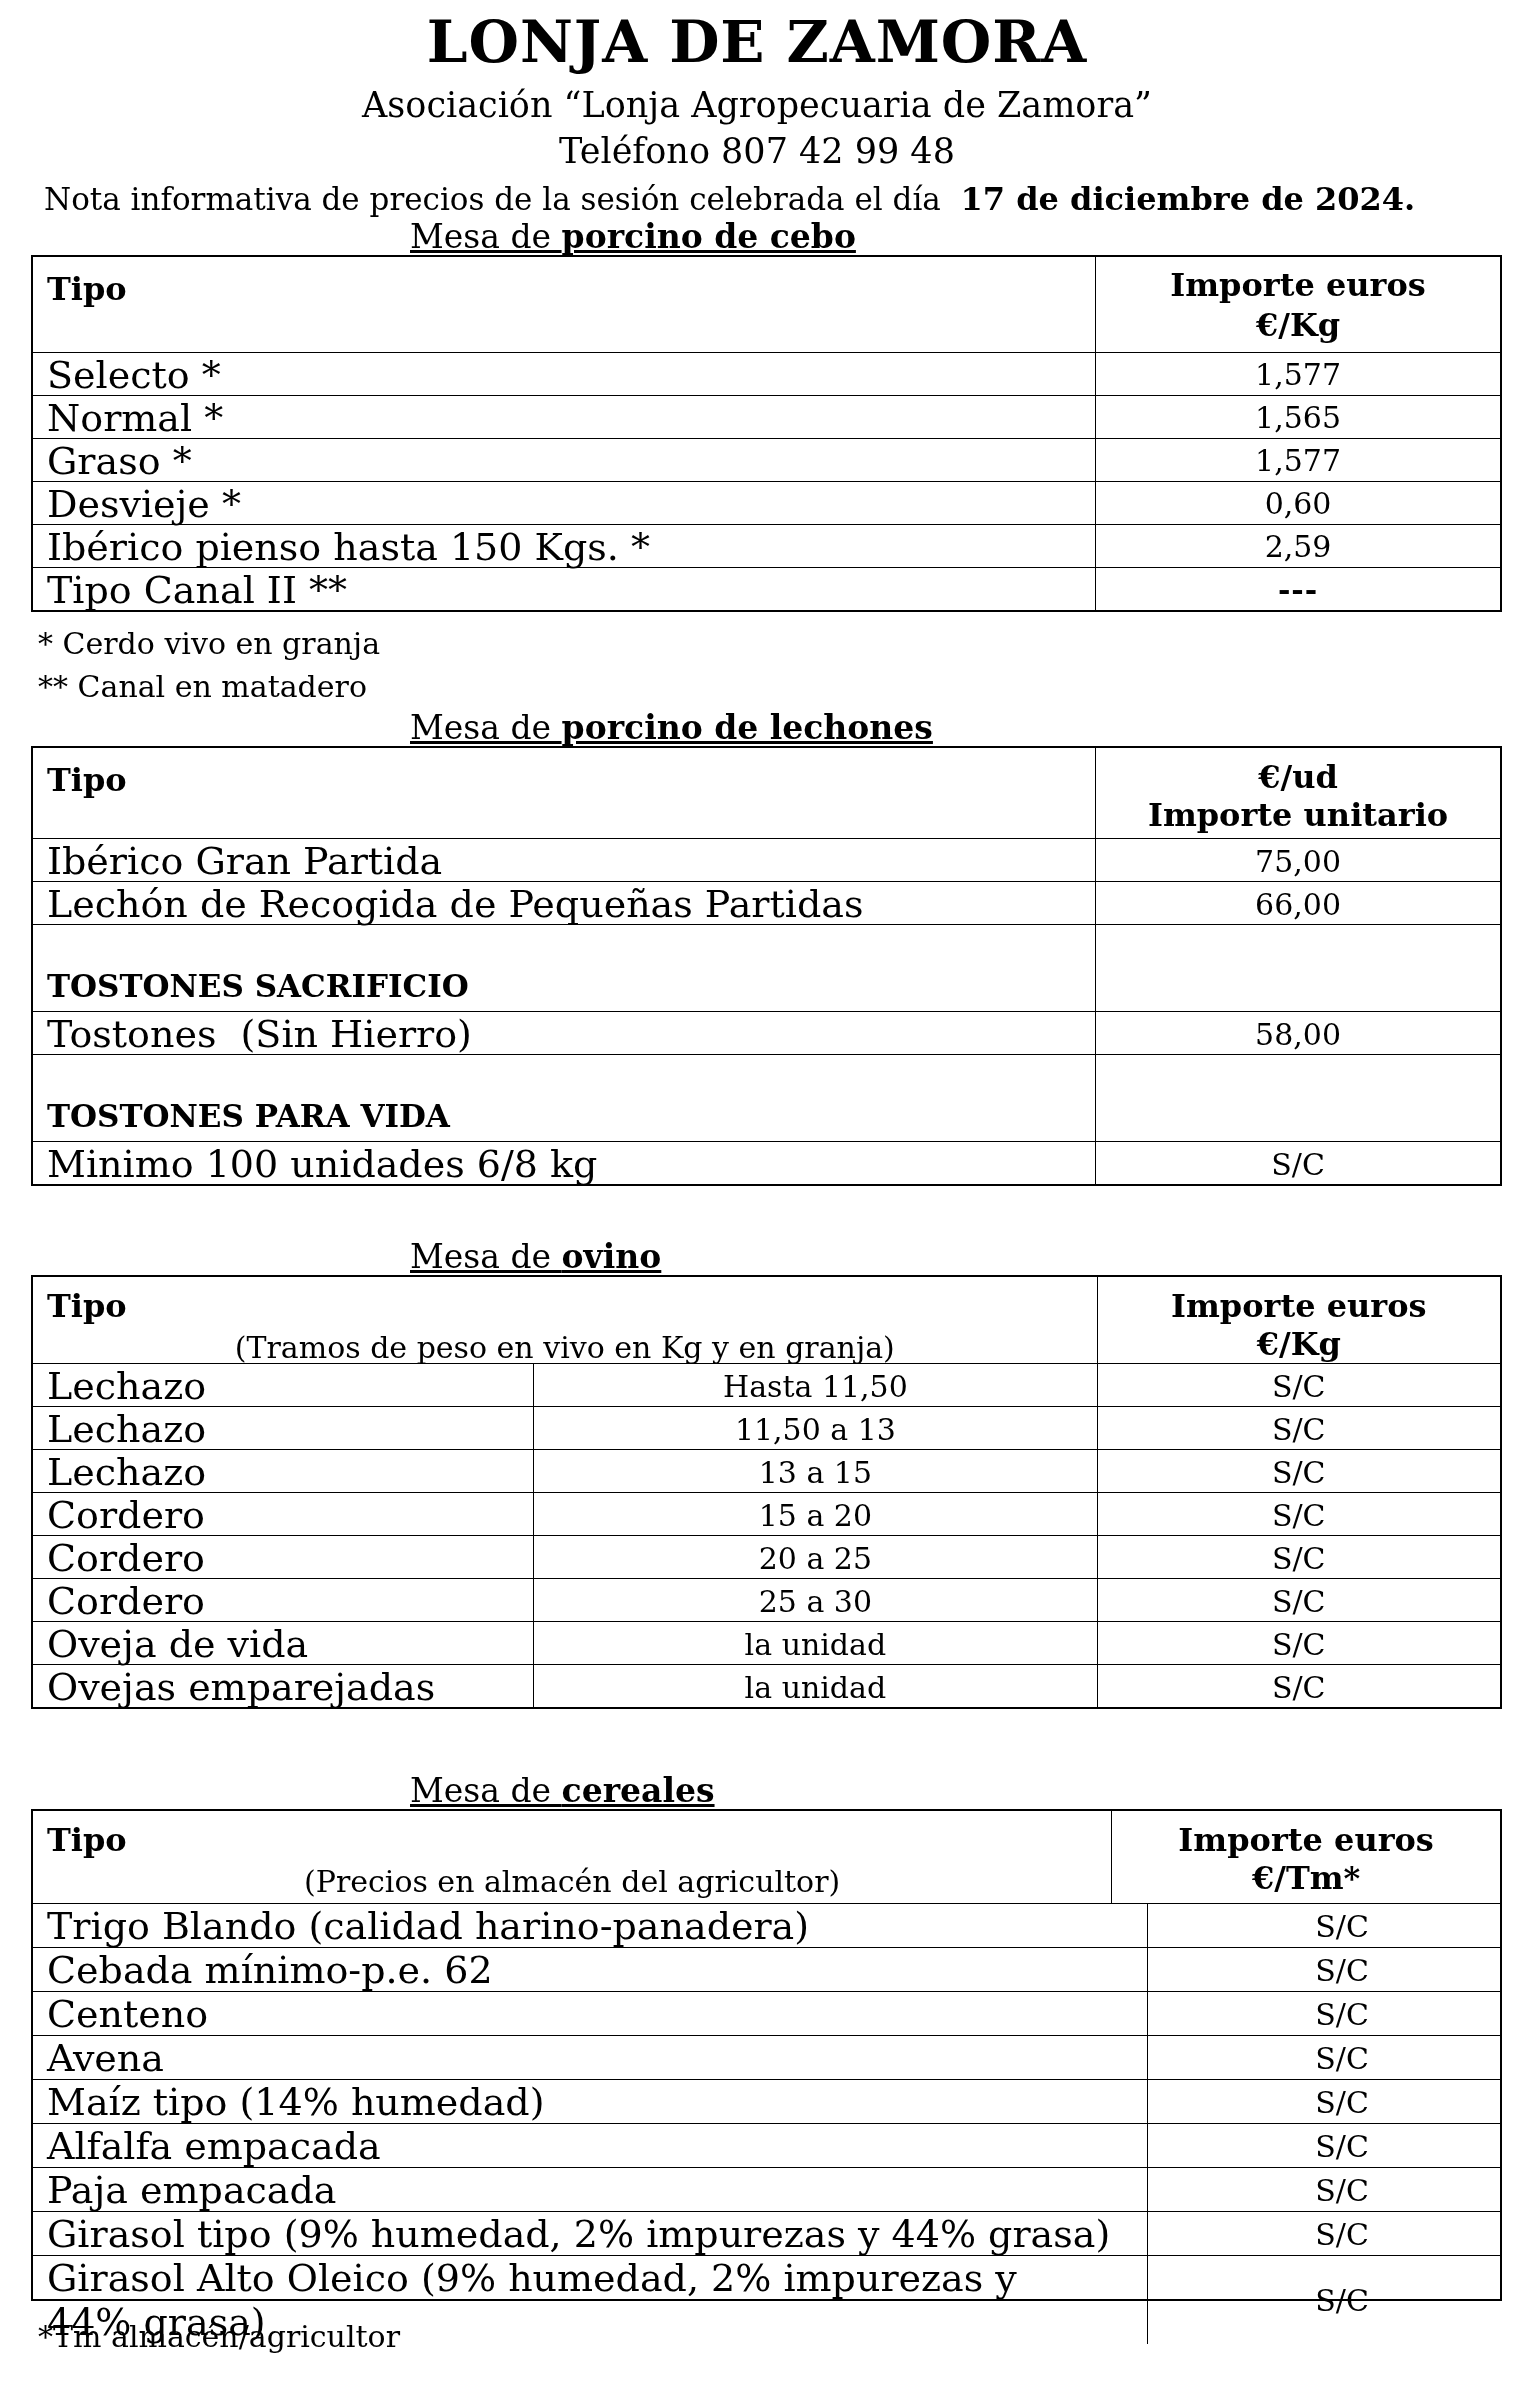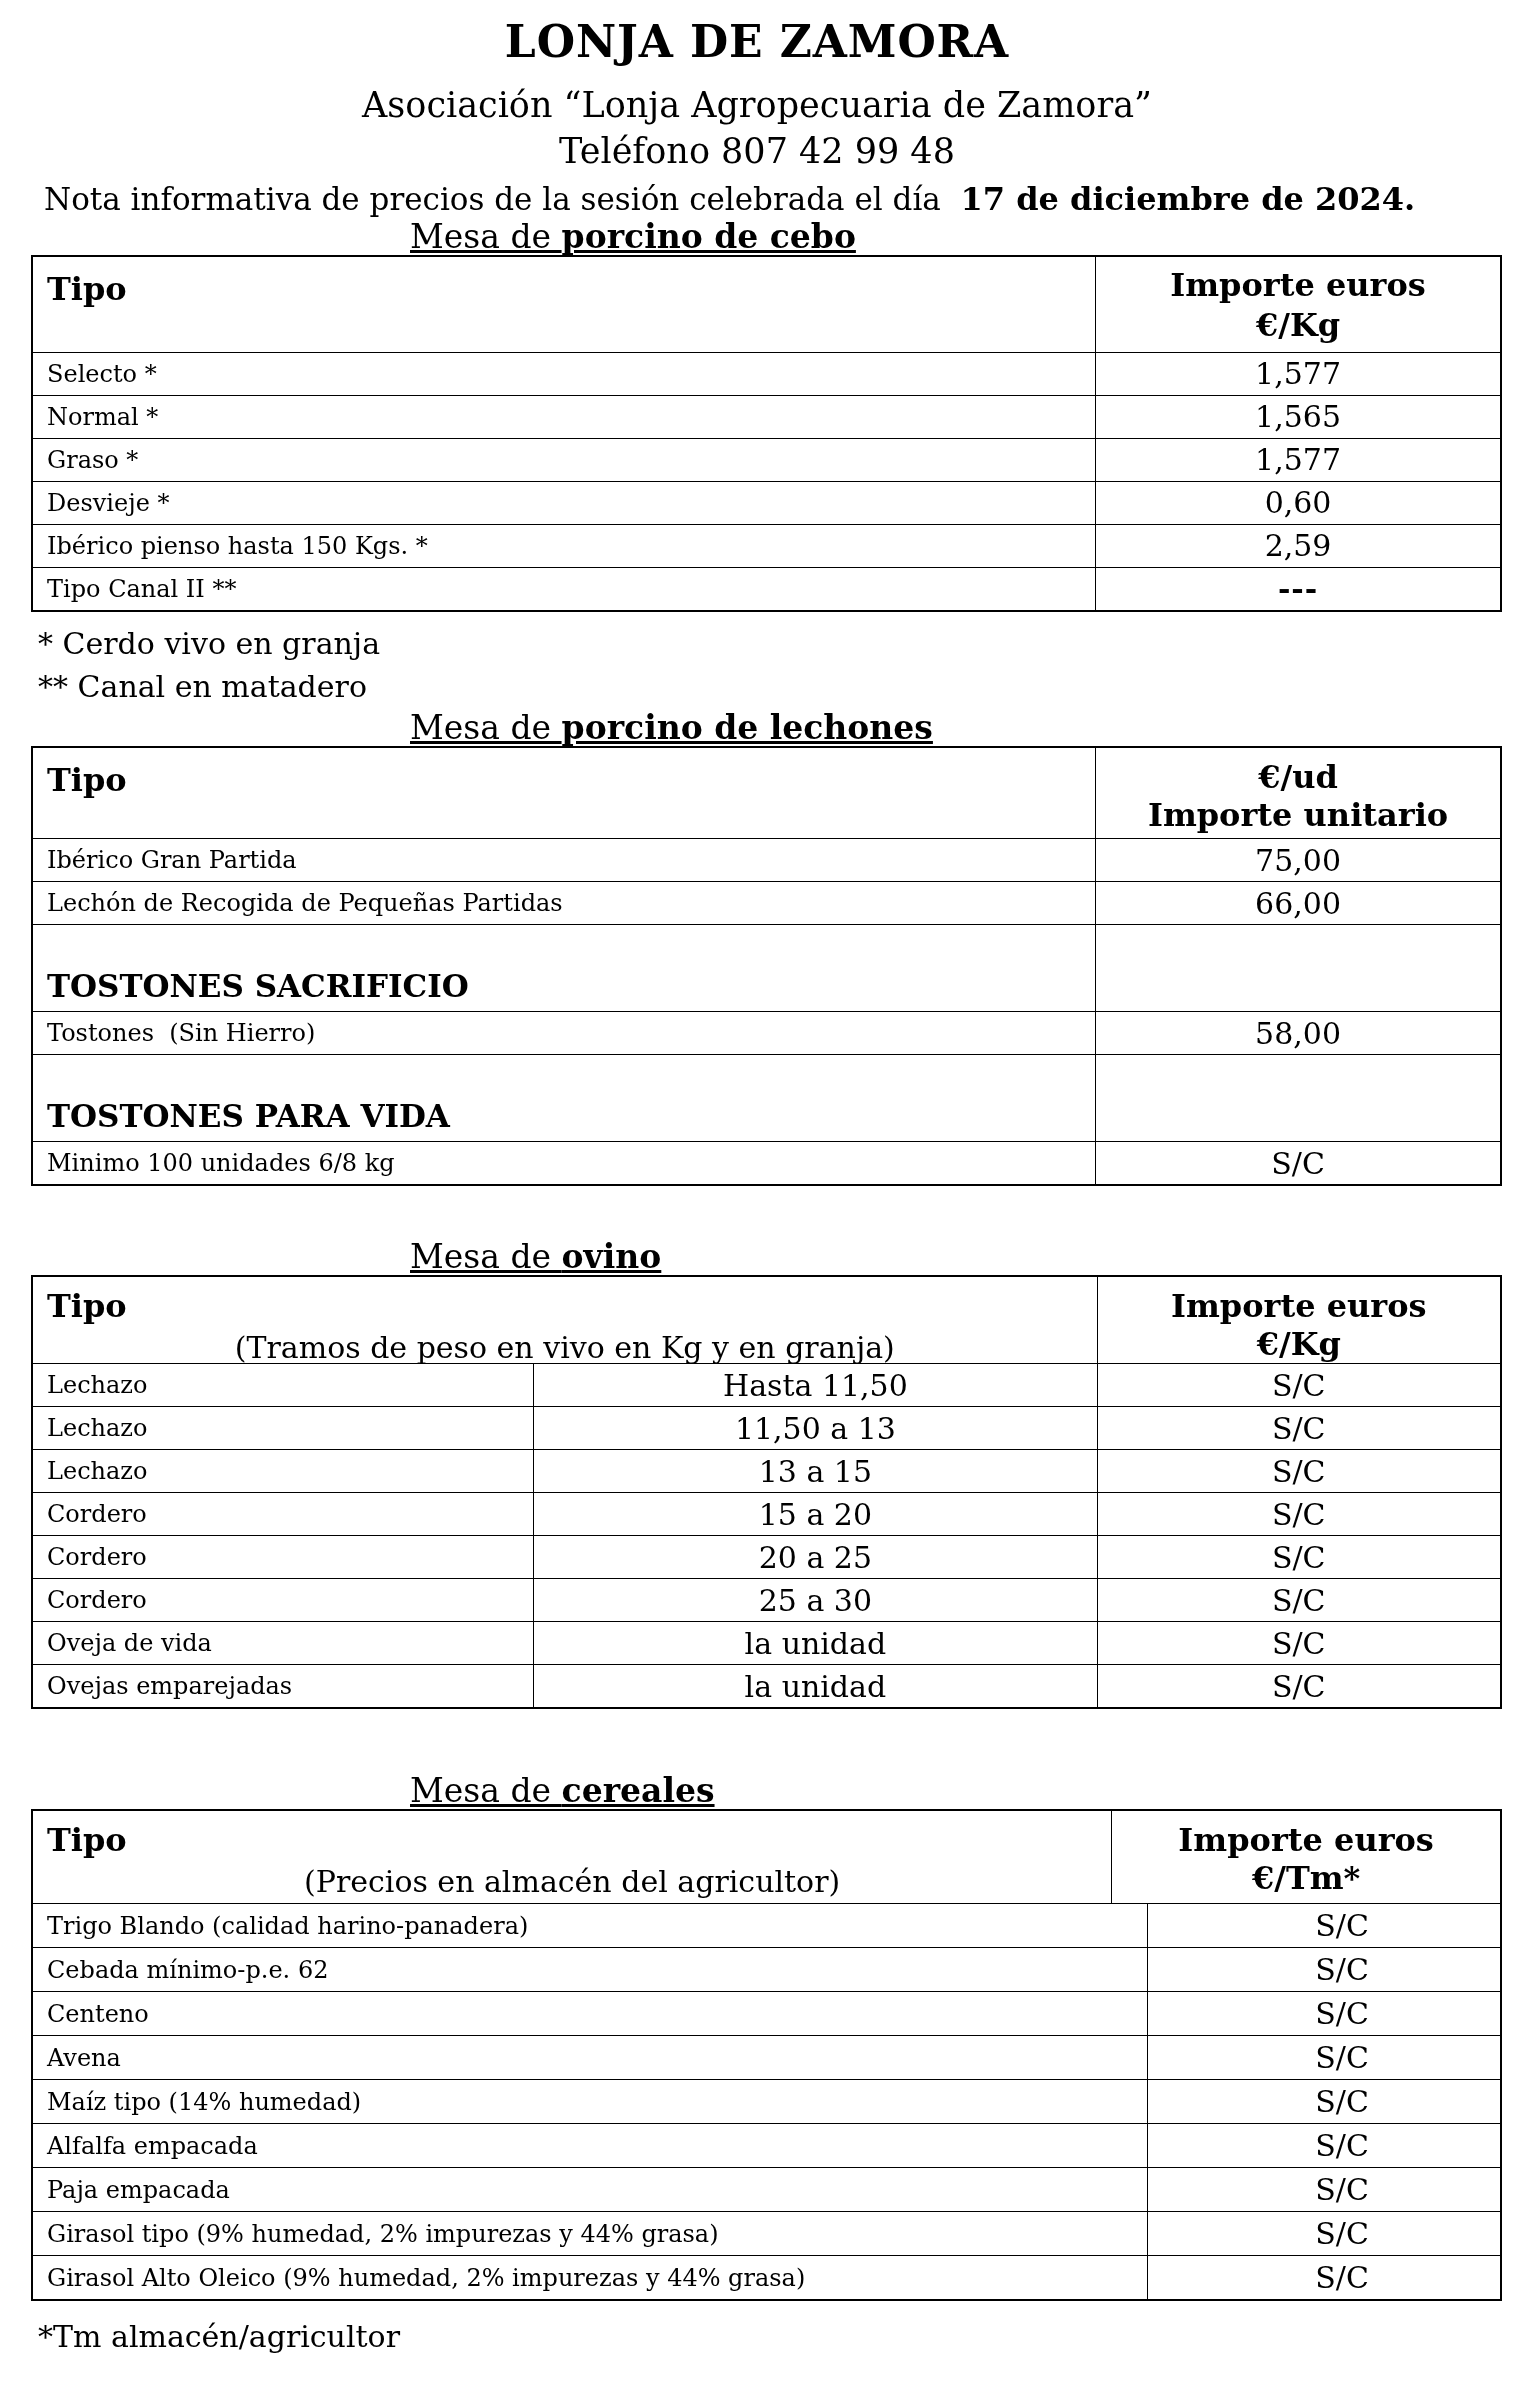--- a/index.html
+++ b/index.html
@@ -8,21 +8,21 @@
     width:1514px;
     height:2401px;
     background:#ffffff;
     color:#000000;
     font-family:"DejaVu Serif","Liberation Serif",serif;
     overflow:hidden;
   }
   .center{text-align:center;}
   .title{
     margin:9.5px 0 0 0;
-    font-size:44px;
+    font-size:58px;
     font-weight:bold;
     line-height:64px;
     letter-spacing:0.9px;
   }
   .subtitle{
     margin-top:9.5px;
     font-size:35px;
     line-height:44px;
   }
   .phone{
@@ -77,21 +77,21 @@
   .th-left2 .l1{font-weight:bold;font-size:32px;padding-left:14px;}
   .th-left2 .l2{font-size:30px;text-align:center;}
   .th-right{
     border-left:1.9px solid #000;
     display:flex;flex-direction:column;justify-content:space-between;
     text-align:center;font-weight:bold;font-size:32px;
     box-sizing:border-box;padding:9.5px 0 7.6px 0;
   }
   .td-label{
     display:flex;align-items:center;
-    font-size:24px;padding-left:14px;box-sizing:border-box;
+    font-size:38px;padding-left:14px;box-sizing:border-box;
     white-space:pre-wrap;
   }
   .td-label.bottom{
     align-items:flex-end;
     font-weight:bold;font-size:31px;
     padding-bottom:7.6px;
   }
   .td-mid{
     border-left:1.9px solid #000;
     display:flex;align-items:center;justify-content:center;

